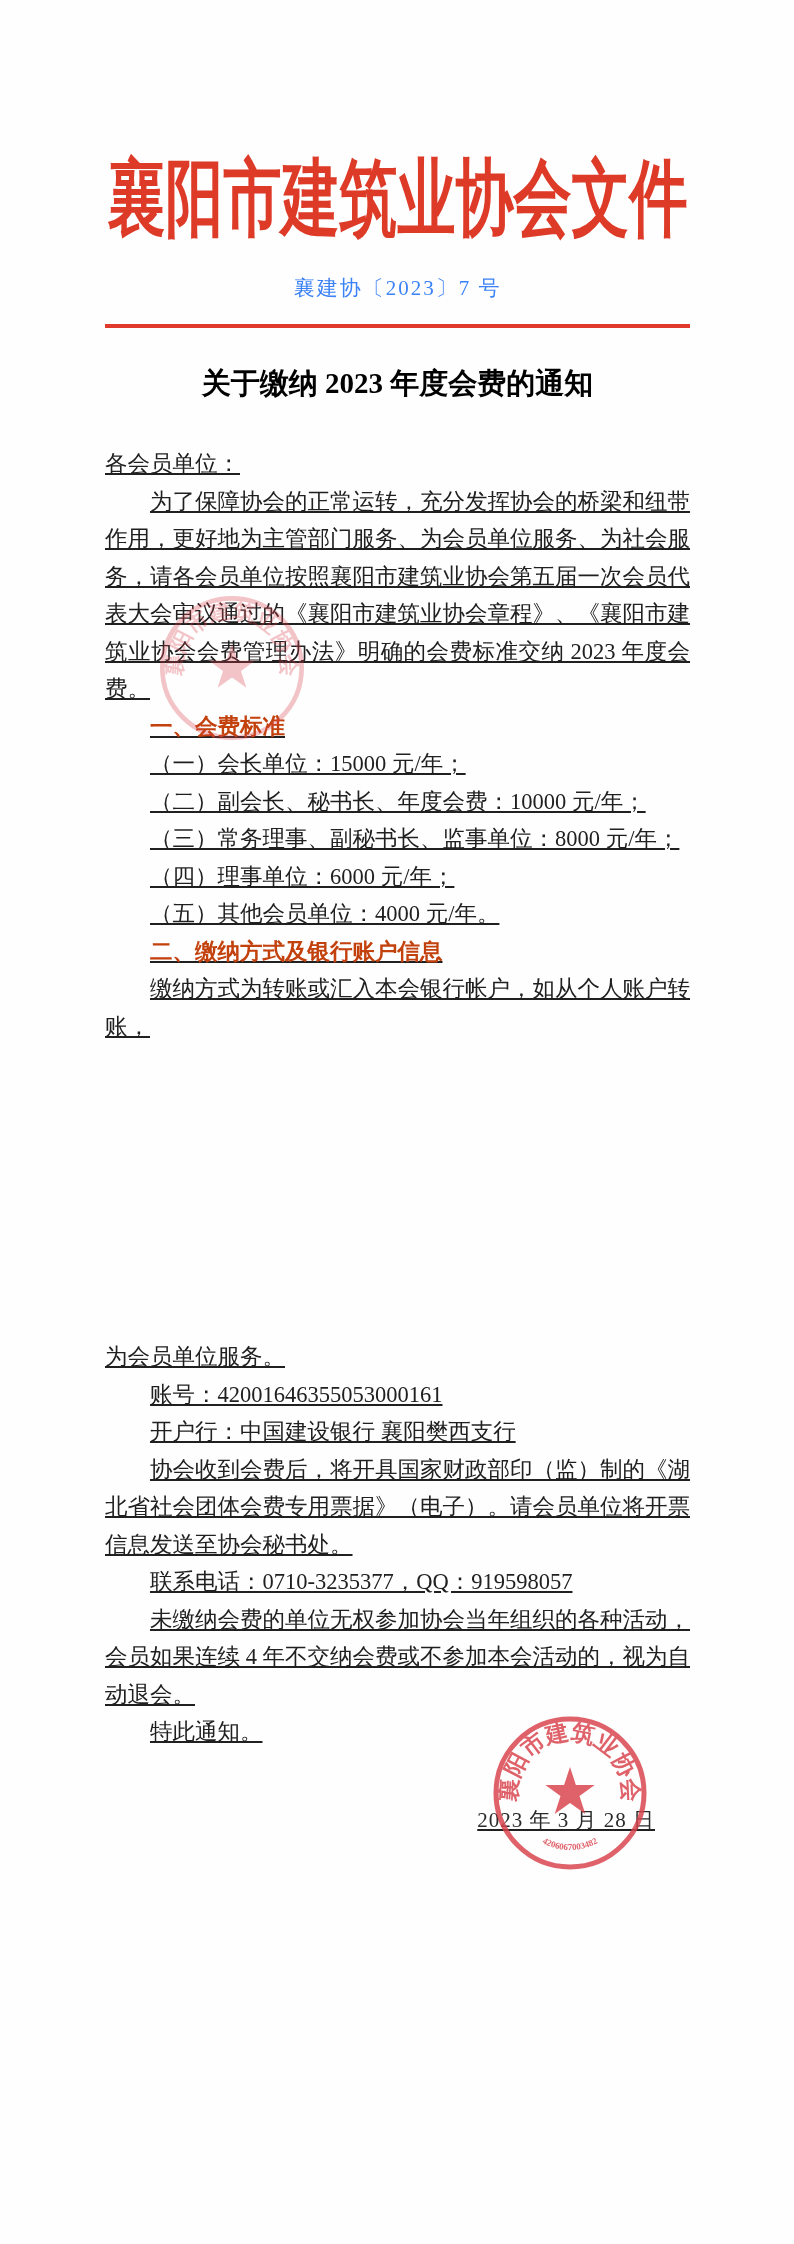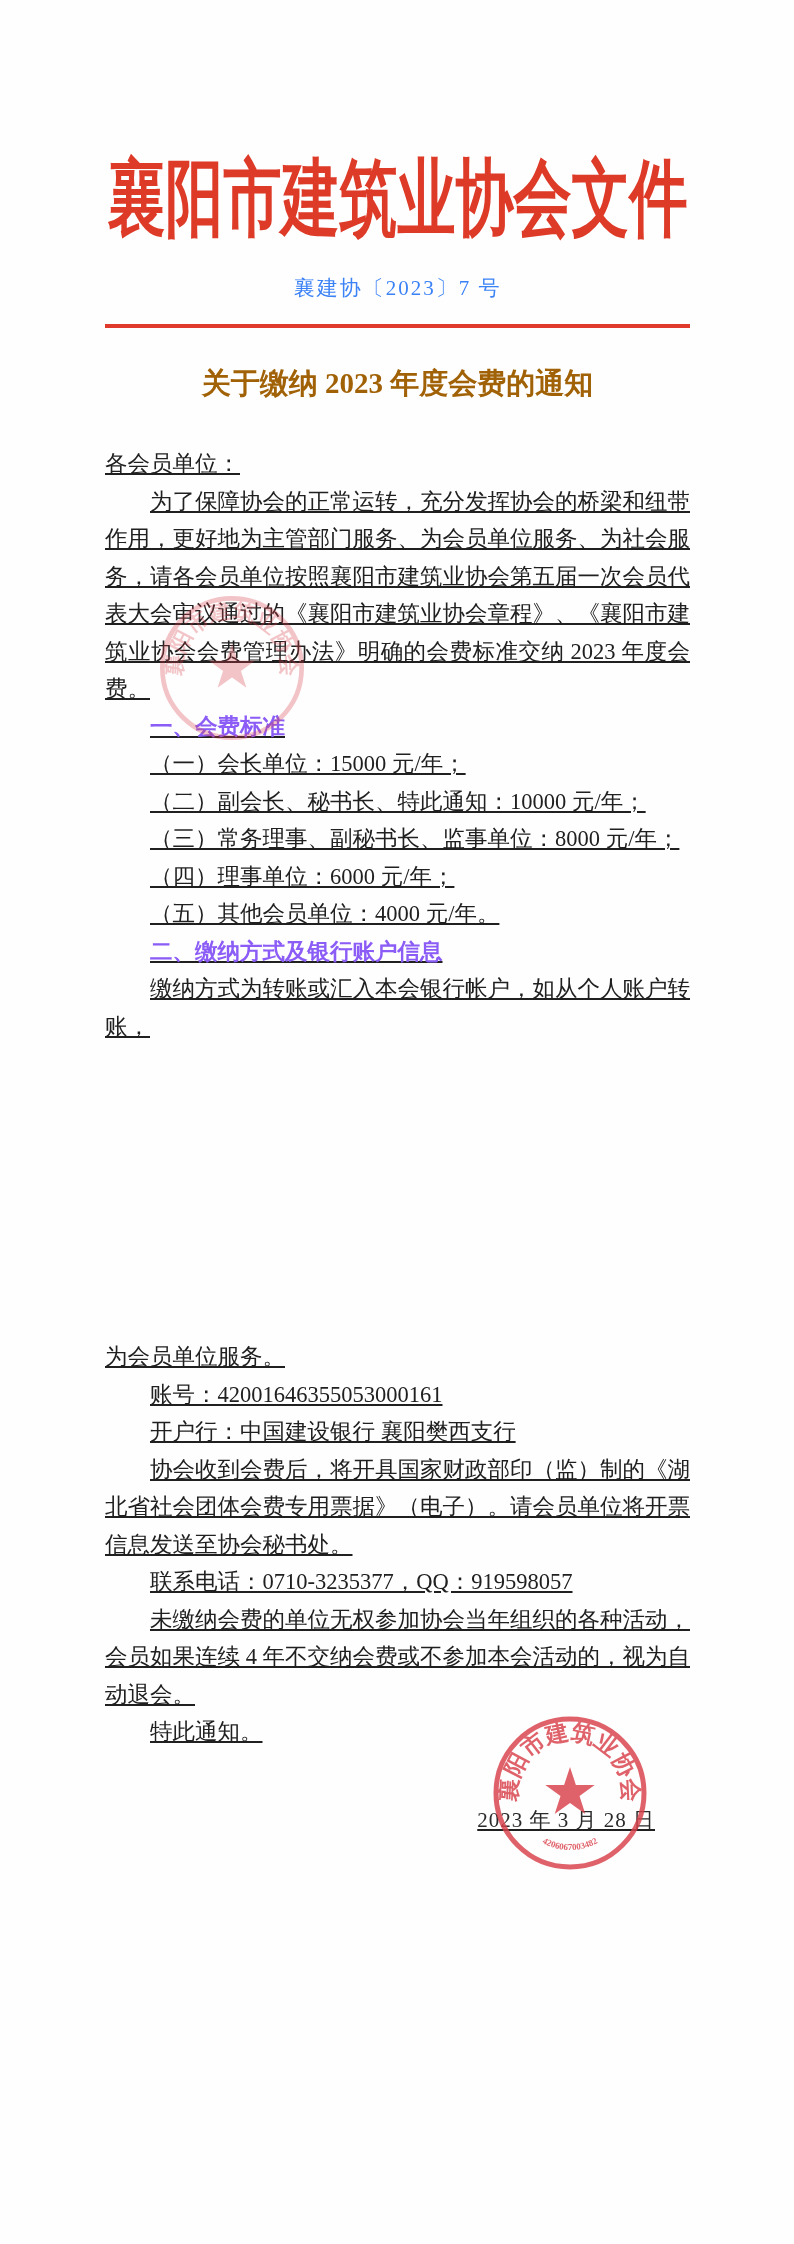--- a/index.html
+++ b/index.html
@@ -42,37 +42,37 @@
     height:4px;
     background:#e03a2c;
   }
   
   .notice-title{
     margin-top:38px;
     line-height:34px;
     font-size:29px;
     font-weight:bold;
     text-align:center;
-    color:#a16207;
+    color:#000000;
   }
   
   .body-text{
     margin-top:45px;
     font-size:22.5px;
     line-height:37.5px;
     text-align:justify;
     color:#202020;
     text-decoration:underline;
   }
   .indent{text-indent:2em;}
   .sec-heading{
     font-family:"Liberation Sans","DejaVu Sans",sans-serif;
     font-weight:bold;
     text-indent:2em;
-    color:#8b5cf6;
+    color:#c2410c;
   }
   .spacer-pagebreak{height:293px;}
   .date-line{
     margin-top:54px;
     font-size:21px;
     line-height:30px;
     text-align:right;
     padding-right:35px;
     letter-spacing:1px;
     color:#2a2a2a;
@@ -111,21 +111,21 @@
     <div class="red-rule"></div>
 
     <div class="notice-title">关于缴纳 2023 年度会费的通知</div>
 
     <div class="body-text">
       <div>各会员单位：</div>
       <div class="indent">为了保障协会的正常运转，充分发挥协会的桥梁和纽带作用，更好地为主管部门服务、为会员单位服务、为社会服务，请各会员单位按照襄阳市建筑业协会第五届一次会员代表大会审议通过的《襄阳市建筑业协会章程》、《襄阳市建筑业协会会费管理办法》明确的会费标准交纳 2023 年度会费。</div>
 
       <div class="sec-heading">一、会费标准</div>
       <div class="indent">（一）会长单位：15000 元/年；</div>
-      <div class="indent">（二）副会长、秘书长、特此通知：10000 元/年；</div>
+      <div class="indent">（二）副会长、秘书长、年度会费：10000 元/年；</div>
       <div class="indent">（三）常务理事、副秘书长、监事单位：8000 元/年；</div>
       <div class="indent">（四）理事单位：6000 元/年；</div>
       <div class="indent">（五）其他会员单位：4000 元/年。</div>
 
       <div class="sec-heading">二、缴纳方式及银行账户信息</div>
       <div class="indent">缴纳方式为转账或汇入本会银行帐户，如从个人账户转账，</div>
 
       <div class="spacer-pagebreak"></div>
 
       <div>为会员单位服务。</div>

